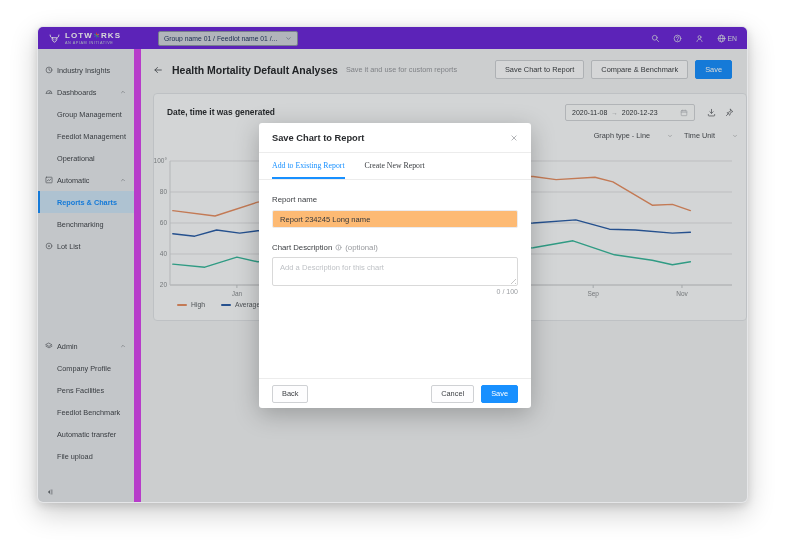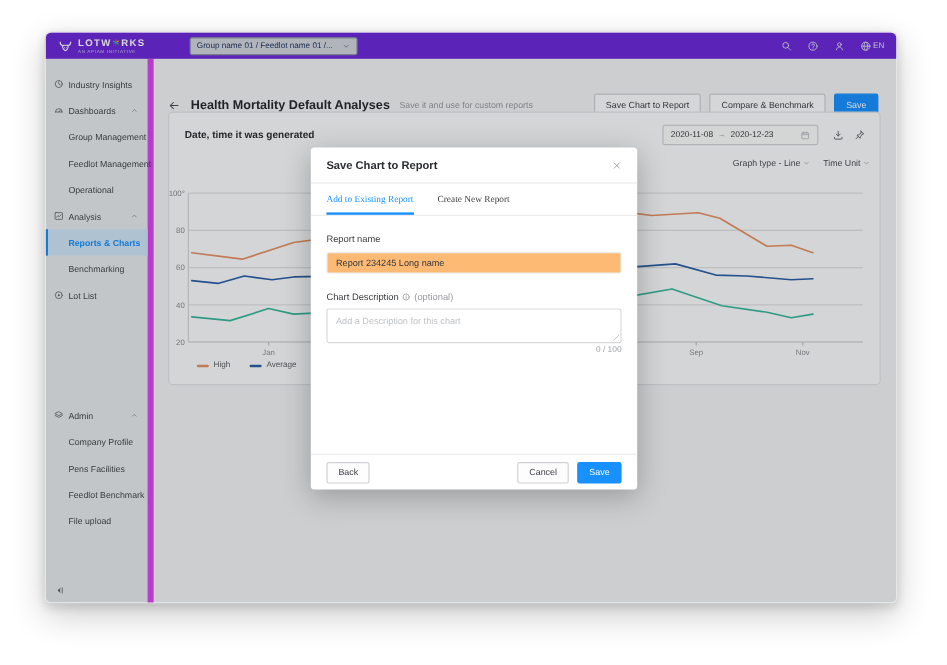--- a/index.html
+++ b/index.html
@@ -21,55 +21,55 @@
   .ctx-select { margin-left:10px; width:140px; height:15px; background:#d2d6dd; border:1px solid #8d95a6;
                 border-radius:2px; display:flex; align-items:center; padding:0 5px; gap:3px; }
   .ctx-label { font-size:6.8px; color:#22355f; white-space:nowrap; overflow:hidden; flex:1; }
   .chev { width:7px; height:7px; color:#5d6activ880; color:#5d6880; }
   .nav-right { margin-left:auto; display:flex; align-items:center; gap:13px; color:#dde2ec; }
   .nav-ico { width:9px; height:9px; color:#dde2ec; cursor:pointer; }
   .lang { display:flex; align-items:center; gap:2px; font-size:6.8px; color:#dde2ec; }
 
   
   .app-body { display:flex; height:455px; }
-  .sidebar { position:relative; width:90px; background:#e8eaee; border-right:5px solid #d946ef; padding-top:10px; flex:none; }
+  .sidebar { position:relative; width:103px; background:#e8eaee; border-right:7px solid #d946ef; padding-top:10px; flex:none; }
   .snav-item { position:relative; display:flex; align-items:center; height:22px; padding-left:7px; gap:4px; cursor:pointer; }
   .snav-item.lvl1 { padding-left:19px; }
   .snav-item .s-ico { width:8px; height:8px; color:#5d6166; flex:none; }
   .snav-item .s-label { font-size:7.3px; color:#43474c; white-space:nowrap; }
   .snav-item .s-chev { position:absolute; right:8px; width:6px; height:6px; color:#6b6f75; }
   .snav-item.selected { background:#cfe5f7; border-left:2px solid #1890ff; padding-left:17px;font-weight:bold; }
   .snav-item.selected .s-label { color:#1890ff; }
   .snav-item.gap { margin-top:78px; }
   .collapse-btn { position:absolute; left:8px; bottom:8px; width:8px; height:8px; color:#5d6166; cursor:pointer; }
 
   .content { position:relative; flex:1; }
 
   
-  .page-header { display:flex; align-items:center; padding:29px 15px 0 12px; }
+  .page-header { display:flex; align-items:center; padding:11px 15px 0 12px; }
   .back-ico { width:10px; height:10px; color:#4c4f54; cursor:pointer; flex:none; }
   .page-title { font-size:10.5px; font-weight:bold; color:#27292c; margin-left:9px; white-space:nowrap; }
   .page-sub { font-size:7.3px; color:#97999d; margin-left:8px; white-space:nowrap; }
   .header-actions { margin-left:auto; display:flex; gap:7px; }
   .btn { height:19px; border:1px solid #cfd1d4; background:#fdfdfe; border-radius:2px; font-size:7.4px;
          color:#3b3e42; padding:0 9px; display:flex; align-items:center; cursor:pointer; font-family:inherit; white-space:nowrap; }
   .btn.primary { background:#1890ff; border-color:#1890ff; color:#ffffff; }
 
   
   .card { position:absolute; left:12px; top:44px; width:594px; height:228px; background:#fbfcfd;
           border:1px solid #e2e4e7; border-radius:4px; }
   .card-title { position:absolute; left:13px; top:13px; font-size:8.4px; font-weight:bold; color:#2c2e31; }
   .date-range { position:absolute; right:51px; top:10px; width:130px; height:17px; border:1px solid #d2d4d8;
                 background:#fcfdfd; border-radius:2px; display:flex; align-items:center; padding:0 6px; gap:4px; cursor:pointer; }
   .dr-date { font-size:7px; color:#35383c; white-space:nowrap; }
   .dr-sep { font-size:6.5px; color:#a8abaf; }
   .cal-ico { width:8px; height:8px; color:#b4b7bb; margin-left:auto; }
   .tool-ico { position:absolute; top:14px; width:9px; height:9px; color:#5b5e63; cursor:pointer; }
   .graph-opts { position:absolute; right:8px; top:37px; display:flex; gap:11px; align-items:center; }
-  .g-opt { display:flex; align-items:center; gap:2px; font-size:7.3px; color:#4a4d52; cursor:pointer; white-space:nowrap; }
+  .g-opt { display:flex; align-items:center; gap:17px; font-size:7.3px; color:#4a4d52; cursor:pointer; white-space:nowrap; }
   .g-opt .chev2 { width:6px; height:6px; color:#8e9195; }
   #chart-svg { position:absolute; left:0; top:55px; }
   .legend { position:absolute; left:23px; top:207px; display:flex; gap:16px; align-items:center; }
   .legend-item { display:flex; align-items:center; gap:4px; }
   .legend-dash { width:10px; height:2px; border-radius:1px; }
   .legend-label { font-size:6.8px; color:#5a5e63; }
 
   
   .backdrop { position:absolute; inset:0; background:rgba(8,10,14,.16); z-index:5; }
   .modal { position:absolute; left:221px; top:96px; width:272px; height:285px; background:#ffffff; z-index:6;
@@ -211,21 +211,21 @@
             <div class="snav-item lvl1">
               <span class="s-label">Operational</span>
             </div>
             <div class="snav-item">
               <span class="icon s-ico">
                 <svg viewBox="0 0 12 12" fill="none" stroke="currentColor" stroke-width="1" stroke-linecap="round" stroke-linejoin="round">
                   <rect x="1.4" y="1.8" width="9.2" height="8.4" rx=".8"></rect>
                   <path d="M3.2 7.6l1.8-2 1.8 1.2 2-2.4"></path>
                 </svg>
               </span>
-              <span class="s-label">Analysis</span>
+              <span class="s-label">Automatic</span>
               <span class="icon s-chev">
                 <svg viewBox="0 0 12 12" fill="none" stroke="currentColor" stroke-width="1" stroke-linecap="round" stroke-linejoin="round">
                   <path d="M3 7.5l3-3 3 3"></path>
                 </svg>
               </span>
             </div>
             <div class="snav-item lvl1 selected">
               <span class="s-label">Reports &amp; Charts</span>
             </div>
             <div class="snav-item lvl1">
@@ -255,20 +255,23 @@
               </span>
             </div>
             <div class="snav-item lvl1">
               <span class="s-label">Company Profile</span>
             </div>
             <div class="snav-item lvl1">
               <span class="s-label">Pens Facilities</span>
             </div>
             <div class="snav-item lvl1">
               <span class="s-label">Feedlot Benchmark</span>
+            </div>
+            <div class="snav-item lvl1">
+              <span class="s-label">Automatic transfer</span>
             </div>
             <div class="snav-item lvl1">
               <span class="s-label">File upload</span>
             </div>
           </nav>
         <span class="icon collapse-btn">
             <svg viewBox="0 0 12 12" fill="none" stroke="currentColor" stroke-width="1" stroke-linecap="round" stroke-linejoin="round">
               <path d="M6.2 3.6L3.4 6l2.8 2.4" fill="currentColor"></path>
               <path d="M8.8 2.8v6.4"></path>
             </svg>

